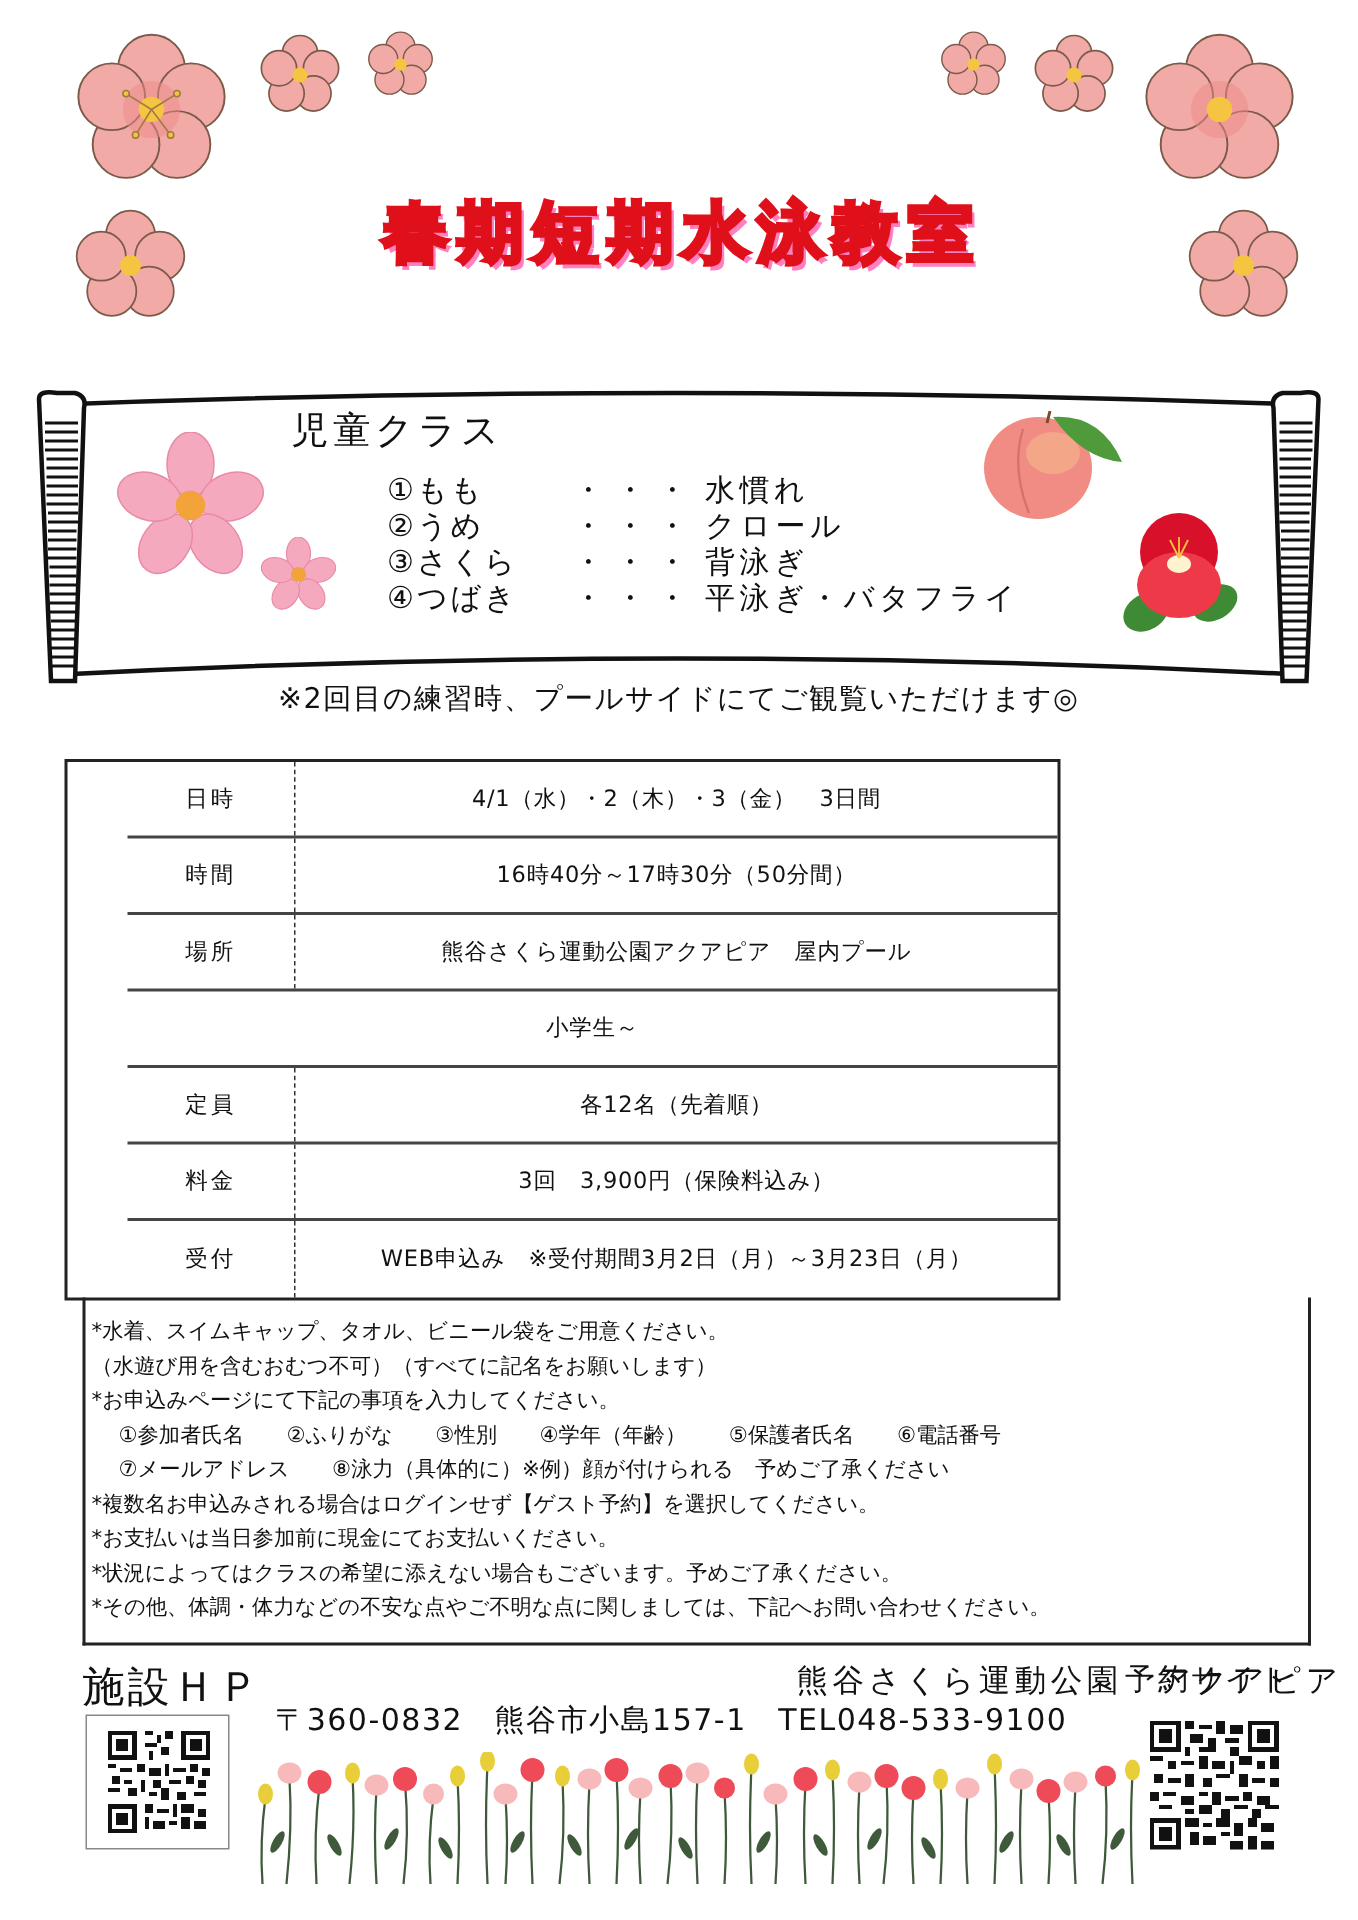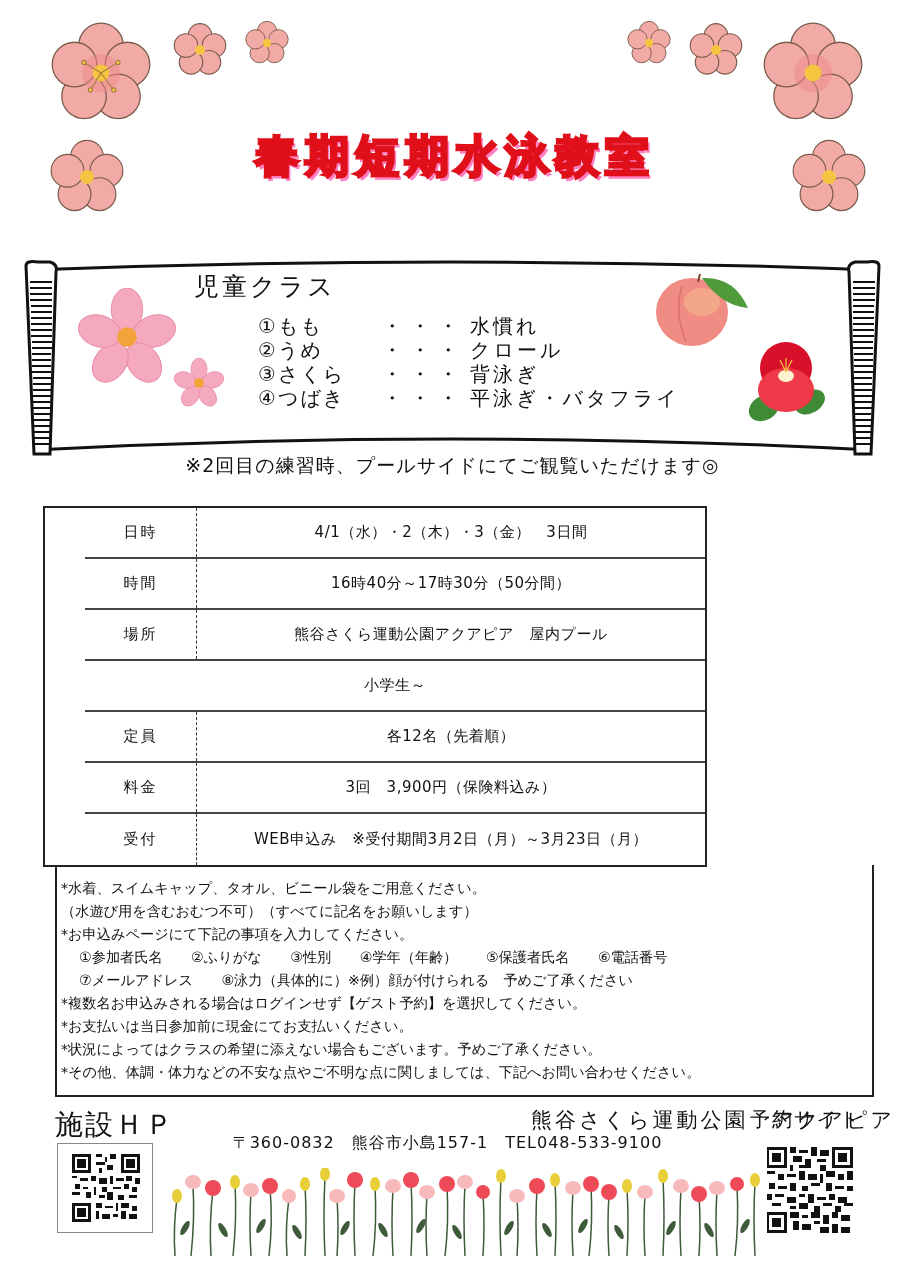--- a/index.html
+++ b/index.html
@@ -60,21 +60,21 @@
     border: 2px solid #222; border-top: none; padding: 12px 0 0 4px;
     font-size: 14.2px; line-height: 23px; margin-left: 12px;
   }
   .note-line { white-space: nowrap; }
   .note-line.indent { padding-left: 18px; }
 
   
   .hp-label { position: absolute; left: 55px; top: 1106px; font-size: 28px; letter-spacing: 2px; }
   .rsv-label { position: absolute; left: 750px; top: 1106px; font-size: 20px; letter-spacing: 2px; }
   .facility-name { position: absolute; left: 0; width: 905px; top: 1106px; text-align: right; font-size: 21px; letter-spacing: 3px; padding-right: 10px; }
-  .address { position: absolute; left: 0; width: 905px; top: 1133px; text-align: center; font-size: 16px; letter-spacing: 1px; padding-right: 10px; }
+  .address { position: absolute; left: 0; width: 905px; top: 1133px; text-align: center; font-size: 20px; letter-spacing: 1px; padding-right: 10px; }
 
   .qr { position: absolute; background: #fff; }
   .qr-left { left: 57px; top: 1143px; width: 96px; height: 90px; border: 1px solid #888; padding: 6px 14px; }
   .qr-right { left: 762px; top: 1145px; width: 95px; height: 90px; padding: 2px 4px; }
 
   .flowers { position: absolute; left: 165px; top: 1168px; width: 595px; height: 90px; }
 </style>
 </head>
 <body>
 

